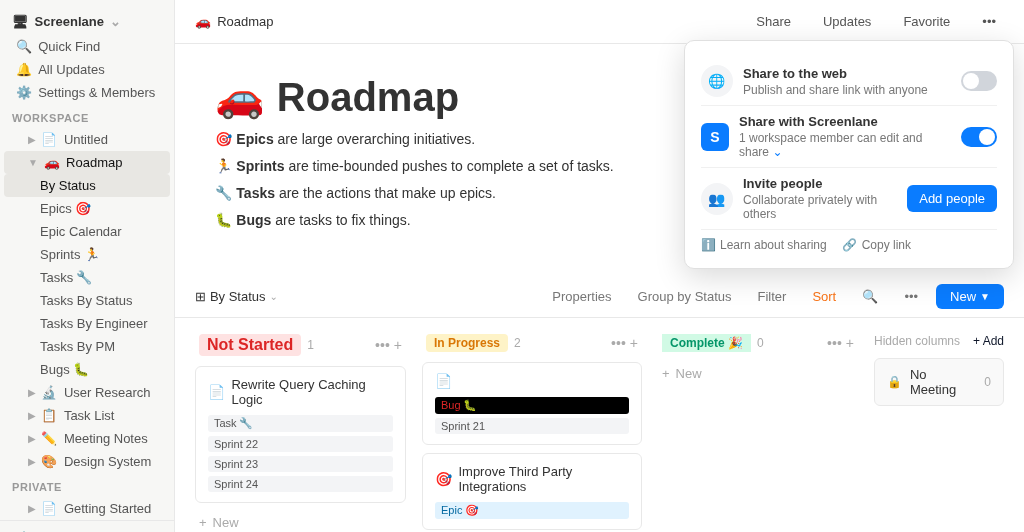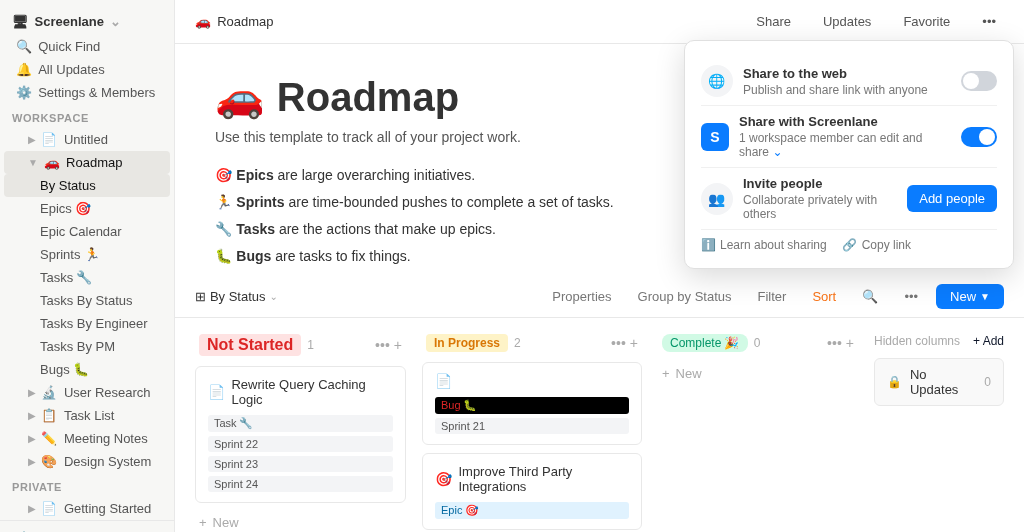--- a/index.html
+++ b/index.html
@@ -41,21 +41,21 @@
     .new-btn { background: #0a7cff; color: #fff; border: none; border-radius: 6px; padding: 5px 14px; font-size: 13px; cursor: pointer; display: flex; align-items: center; gap: 4px; }
     .new-btn .dropdown-arrow { font-size: 10px; }
     .sort-btn { color: #f97316; font-weight: 500; }
 
     
     .kanban { display: flex; gap: 16px; padding: 16px 20px; overflow-x: auto; flex: 1; align-items: flex-start; }
     .kanban-col { min-width: 200px; max-width: 220px; }
     .col-header { display: flex; align-items: center; gap: 6px; margin-bottom: 10px; padding: 0 4px; }
     .col-title-not-started { background: #fee2e2; color: #dc2626; padding: 2px 8px; border-radius: 4px; font-size: 16px; font-weight: 600; }
     .col-title-in-progress { background: #fef3c7; color: #d97706; padding: 2px 8px; border-radius: 4px; font-size: 12px; font-weight: 600; }
-    .col-title-complete { background: #d1fae5; color: #059669; padding: 2px 8px; border-radius: 8px; font-size: 12px; font-weight: 400; }
+    .col-title-complete { background: #d1fae5; color: #059669; padding: 2px 8px; border-radius: 0; font-size: 12px; font-weight: 700; }
     .col-count { color: #aaa; font-size: 12px; }
     .col-actions { color: #aaa; font-size: 14px; cursor: pointer; margin-left: auto; display: flex; gap: 4px; }
     .kanban-card { background: #fff; border: 1px solid #e8e8e8; border-radius: 6px; padding: 10px 12px; margin-bottom: 8px; cursor: pointer; }
     .card-title { font-size: 13px; font-weight: 500; margin-bottom: 8px; display: flex; align-items: center; gap: 6px; }
     .card-icon { font-size: 14px; }
     .card-tags { display: flex; flex-wrap: wrap; gap: 4px; flex-direction: column; }
     .tag { font-size: 11px; padding: 2px 6px; border-radius: 3px; }
     .tag-task { background: #f3f4f6; color: #555; }
     .tag-bug { background: #000000; color: #dc2626; }
     .tag-sprint { background: #f3f4f6; color: #555; }
@@ -202,21 +202,20 @@
     <button class="topbar-btn">Updates</button>
     <button class="topbar-btn">Favorite</button>
     <button class="topbar-btn">•••</button>
   </div>
 
   <div class="page-content">
     <div class="page-title">
       <span>🚗</span>
       <span>Roadmap</span>
     </div>
-    <p class="page-desc">Use this template to track all of your project work.</p>
     <div class="page-info">
       <p><span>🎯 </span><strong>Epics</strong> are large overarching initiatives.</p>
       <p><span>🏃 </span><strong>Sprints</strong> are time-bounded pushes to complete a set of tasks.</p>
       <p><span>🔧 </span><strong>Tasks</strong> are the actions that make up epics.</p>
       <p><span>🐛 </span><strong>Bugs</strong> are tasks to fix things.</p>
     </div>
 
   </div>
 
   <div class="view-toolbar">
@@ -323,21 +322,21 @@
       </div>
     </div>
 
     <div class="kanban-col col-hidden">
       <div class="col-hidden-header">
         <span>Hidden columns</span>
         <span style="margin-left:auto; color:#0f172a; cursor:pointer">+ Add</span>
       </div>
       <div class="no-status-card">
         <span class="lock-icon">🔒</span>
-        <span>No Updates</span>
+        <span>No Meeting</span>
         <span style="margin-left:auto; color:#aaa; font-size:12px">0</span>
       </div>
     </div>
 
   </div>
 
   <div class="popup-overlay">
     <div class="popup">
       <div class="popup-row">
         <div class="popup-icon">🌐</div>

